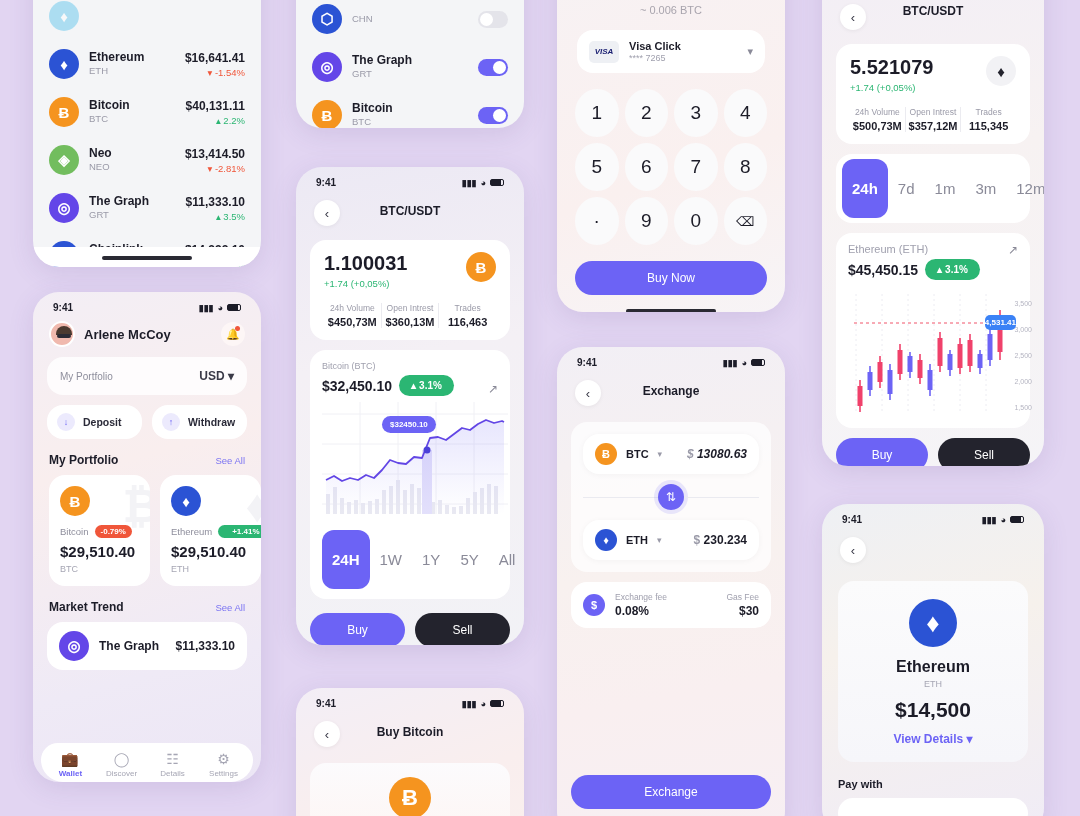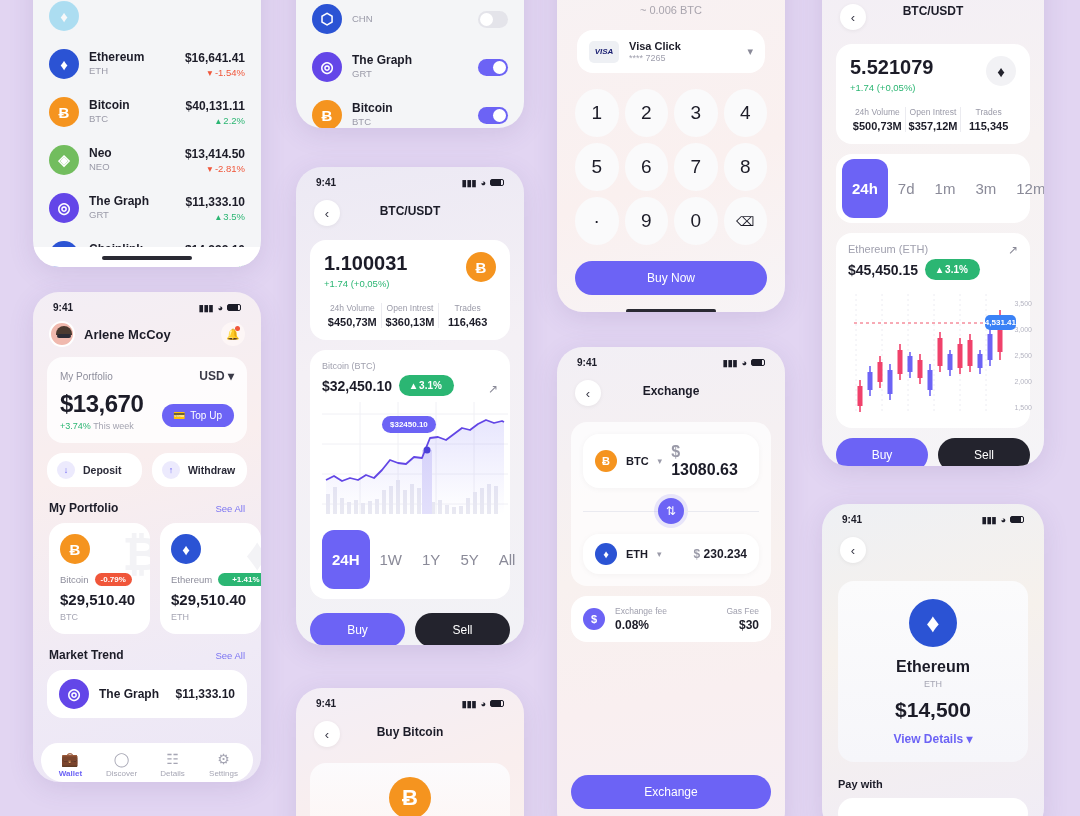--- a/index.html
+++ b/index.html
@@ -364,33 +364,20 @@
       <span style="position:absolute;top:4px;right:5px;width:5px;height:5px;border-radius:50%;background:#f0563a;"></span>
     </div>
   </div>
   <div class="card" style="margin:10px 14px 0 14px;padding:12px 13px;background:rgba(255,255,255,0.82);">
     <div style="display:flex;align-items:center;">
       <div style="font-size:10px;color:#8e8e9c;">My Portfolio</div>
       <div style="margin-left:auto;font-size:12px;font-weight:bold;color:#3a3a48;">
         <span>USD</span> <span>▾</span>
       </div>
     </div>
-    <div style="display:flex;align-items:flex-end;margin-top:7px;">
-      <div>
-        <div style="font-size:24px;font-weight:bold;color:#1c1c28;letter-spacing:-0.5px;">$13,670</div>
-        <div style="font-size:9px;margin-top:3px;">
-          <span class="up">+3.74%</span>
-          <span style="color:#a3a3b0;">This week</span>
-        </div>
-      </div>
-      <div style="margin-left:auto;margin-bottom:4px;background:#6c63f5;color:#fff;font-size:10px;padding:6px 12px;border-radius:14px;display:flex;align-items:center;gap:4px;">
-        <span>💳</span>
-          <span>Top Up</span>
-      </div>
-    </div>
   </div>
   <div style="display:flex;gap:10px;margin:10px 14px 0 14px;">
     <div class="card" style="flex:1;padding:8px 10px;display:flex;align-items:center;gap:8px;">
       <span style="width:18px;height:18px;border-radius:50%;background:#eceafd;color:#6c63f5;font-size:9px;display:flex;align-items:center;justify-content:center;">↓</span>
       <span style="font-size:10.5px;font-weight:bold;color:#2a2a38;">Deposit</span>
     </div>
     <div class="card" style="flex:1;padding:8px 10px;display:flex;align-items:center;gap:8px;">
       <span style="width:18px;height:18px;border-radius:50%;background:#eceafd;color:#6c63f5;font-size:9px;display:flex;align-items:center;justify-content:center;">↑</span>
       <span style="font-size:10.5px;font-weight:bold;color:#2a2a38;">Withdraw</span>
     </div>
@@ -594,21 +581,21 @@
   </div>
   <div class="navbar">
     <div class="backbtn">‹</div>
     <div class="navtitle" style="top:14px;">Exchange</div>
   </div>
   <div class="card" style="margin:10px 14px 0 14px;padding:12px;position:relative;background:rgba(255,255,255,0.72);">
     <div class="card" style="padding:9px 12px;display:flex;align-items:center;gap:9px;box-shadow:0 1px 6px rgba(0,0,0,0.04);">
       <div class="coin c-btc" style="width:22px;height:22px;font-size:11px;">Ƀ</div>
       <div style="font-size:11px;font-weight:bold;color:#1c1c28;">BTC</div>
       <div style="color:#9a9aa8;font-size:9px;">▾</div>
-      <div style="margin-left:auto;font-size:16px;font-weight:bold;color:#1c1c28;">
+      <div style="margin-left:auto;font-size:12px;font-weight:bold;color:#1c1c28;font-style:italic;">
         <span style="color:#9a9aa8;">$</span> <span>13080.63</span>
       </div>
     </div>
     <div style="display:flex;align-items:center;margin:10px 0;">
       <div style="flex:1;height:1px;background:#eaeaf0;"></div>
       <div style="width:26px;height:26px;border-radius:50%;background:#6c63f5;display:flex;align-items:center;justify-content:center;color:#fff;font-size:12px;box-shadow:0 0 0 4px rgba(108,99,245,0.14);">
         <span>⇅</span>
       </div>
       <div style="flex:1;height:1px;background:#eaeaf0;"></div>
     </div>

